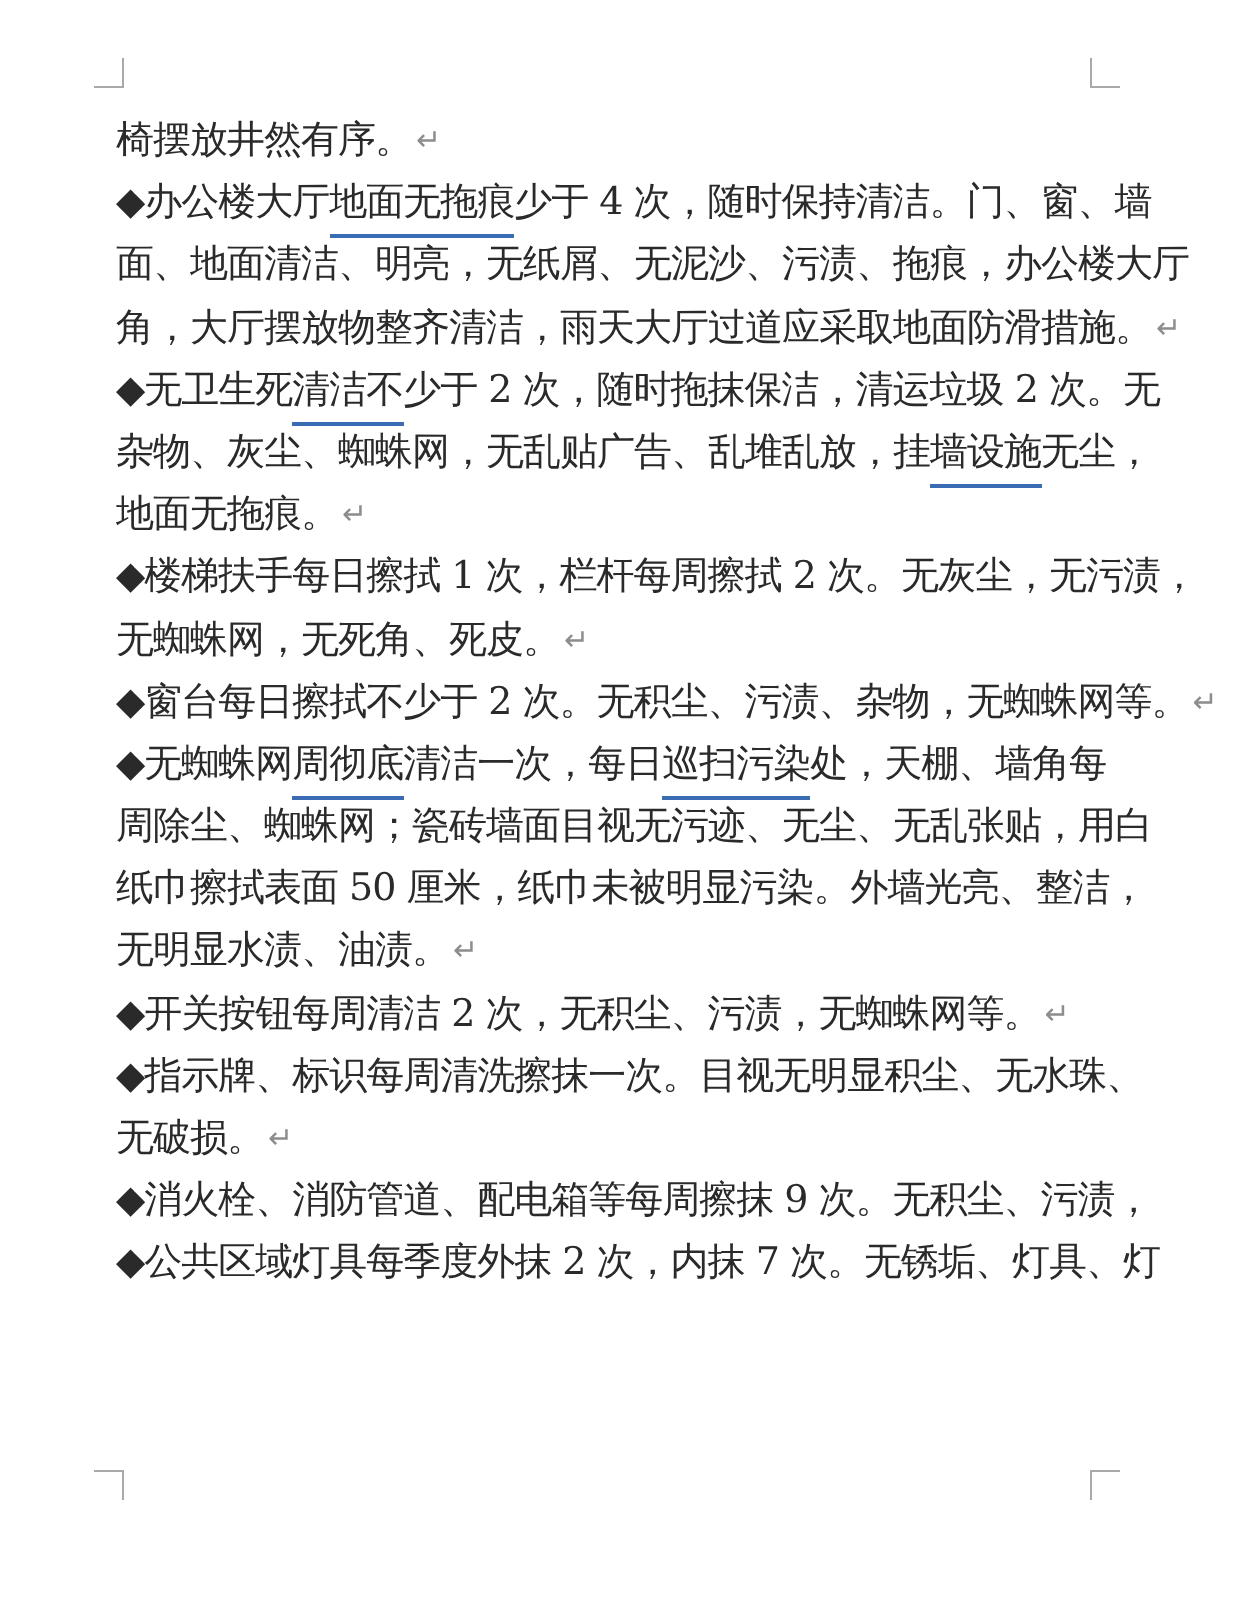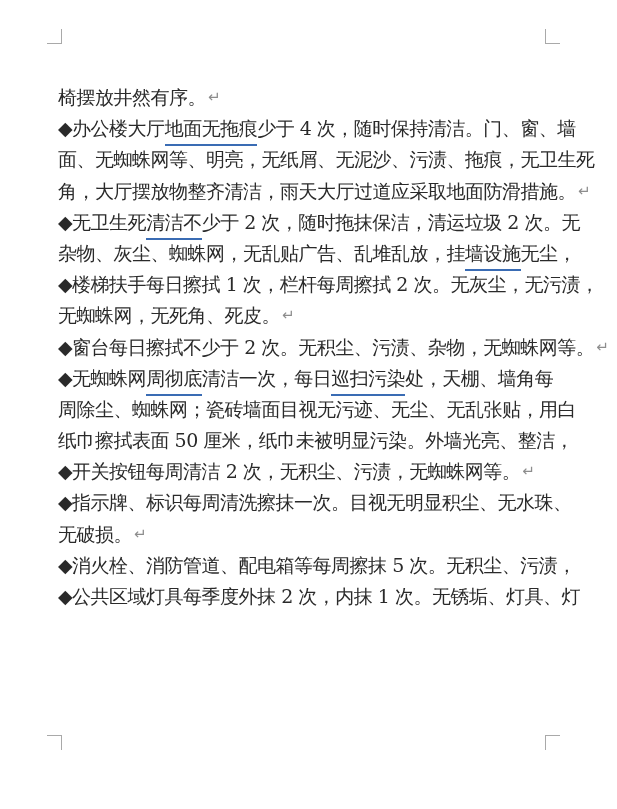--- a/index.html
+++ b/index.html
@@ -22,21 +22,20 @@
   }
   .crop{position:absolute;width:15px;height:15px;}
   .crop.tl{left:47px;top:29px;border-right:1px solid var(--crop);border-bottom:1px solid var(--crop);}
   .crop.tr{left:545px;top:29px;border-left:1px solid var(--crop);border-bottom:1px solid var(--crop);}
   .crop.bl{left:47px;top:735px;border-right:1px solid var(--crop);border-top:1px solid var(--crop);}
   .crop.br{left:545px;top:735px;border-left:1px solid var(--crop);border-top:1px solid var(--crop);}
   .text-area{
     position:absolute;left:58px;top:55px;width:500px;
     color:var(--txt);
     font-size:19px;
-    margin-top:27px;
   }
   .line{
     height:31.2px;
     line-height:31.2px;
     white-space:nowrap;
     letter-spacing:-0.5px;
   }
   .line span{display:inline-block;line-height:31.2px;vertical-align:top;}
   .u{
     border-bottom:2px solid var(--ul);
@@ -52,29 +51,31 @@
 <body>
 
 <div class="page">
   <div class="crop tl"></div>
   <div class="crop tr"></div>
   <div class="crop bl"></div>
   <div class="crop br"></div>
   <div class="text-area">
       <div class="line"><span>椅摆放井然有序。</span><span class="pmark">↵</span></div>
       <div class="line"><span>◆办公楼大厅</span><span class="u">地面无拖痕</span><span>少于 4 次，随时保持清洁。门、窗、墙</span></div>
-      <div class="line"><span>面、无蜘蛛网等、明亮，无纸屑、无泥沙、污渍、拖痕，无卫生死</span></div>
+      <div class="line"><span>面、地面清洁、明亮，无纸屑、无泥沙、污渍、拖痕，办公楼大厅</span></div>
       <div class="line"><span>角，大厅摆放物整齐清洁，雨天大厅过道应采取地面防滑措施。</span><span class="pmark">↵</span></div>
       <div class="line"><span>◆无卫生死</span><span class="u">清洁不</span><span>少于 2 次，随时拖抹保洁，清运垃圾 2 次。无</span></div>
       <div class="line"><span>杂物、灰尘、蜘蛛网，无乱贴广告、乱堆乱放，挂</span><span class="u">墙设施</span><span>无尘，</span></div>
+      <div class="line"><span>地面无拖痕。</span><span class="pmark">↵</span></div>
       <div class="line"><span>◆楼梯扶手每日擦拭 1 次，栏杆每周擦拭 2 次。无灰尘，无污渍，</span></div>
       <div class="line"><span>无蜘蛛网，无死角、死皮。</span><span class="pmark">↵</span></div>
       <div class="line"><span>◆窗台每日擦拭不少于 2 次。无积尘、污渍、杂物，无蜘蛛网等。</span><span class="pmark">↵</span></div>
       <div class="line"><span>◆无蜘蛛网</span><span class="u">周彻底</span><span>清洁一次，每日</span><span class="u">巡扫污染</span><span>处，天棚、墙角每</span></div>
       <div class="line"><span>周除尘、蜘蛛网；瓷砖墙面目视无污迹、无尘、无乱张贴，用白</span></div>
       <div class="line"><span>纸巾擦拭表面 50 厘米，纸巾未被明显污染。外墙光亮、整洁，</span></div>
+      <div class="line"><span>无明显水渍、油渍。</span><span class="pmark">↵</span></div>
       <div class="line"><span>◆开关按钮每周清洁 2 次，无积尘、污渍，无蜘蛛网等。</span><span class="pmark">↵</span></div>
       <div class="line"><span>◆指示牌、标识每周清洗擦抹一次。目视无明显积尘、无水珠、</span></div>
       <div class="line"><span>无破损。</span><span class="pmark">↵</span></div>
-      <div class="line"><span>◆消火栓、消防管道、配电箱等每周擦抹 5 次。无积尘、污渍，</span></div>
-      <div class="line"><span>◆公共区域灯具每季度外抹 2 次，内抹 1 次。无锈垢、灯具、灯</span></div>
+      <div class="line"><span>◆消火栓、消防管道、配电箱等每周擦抹 9 次。无积尘、污渍，</span></div>
+      <div class="line"><span>◆公共区域灯具每季度外抹 2 次，内抹 7 次。无锈垢、灯具、灯</span></div>
     </div>
 </div>
 
 </body></html>

